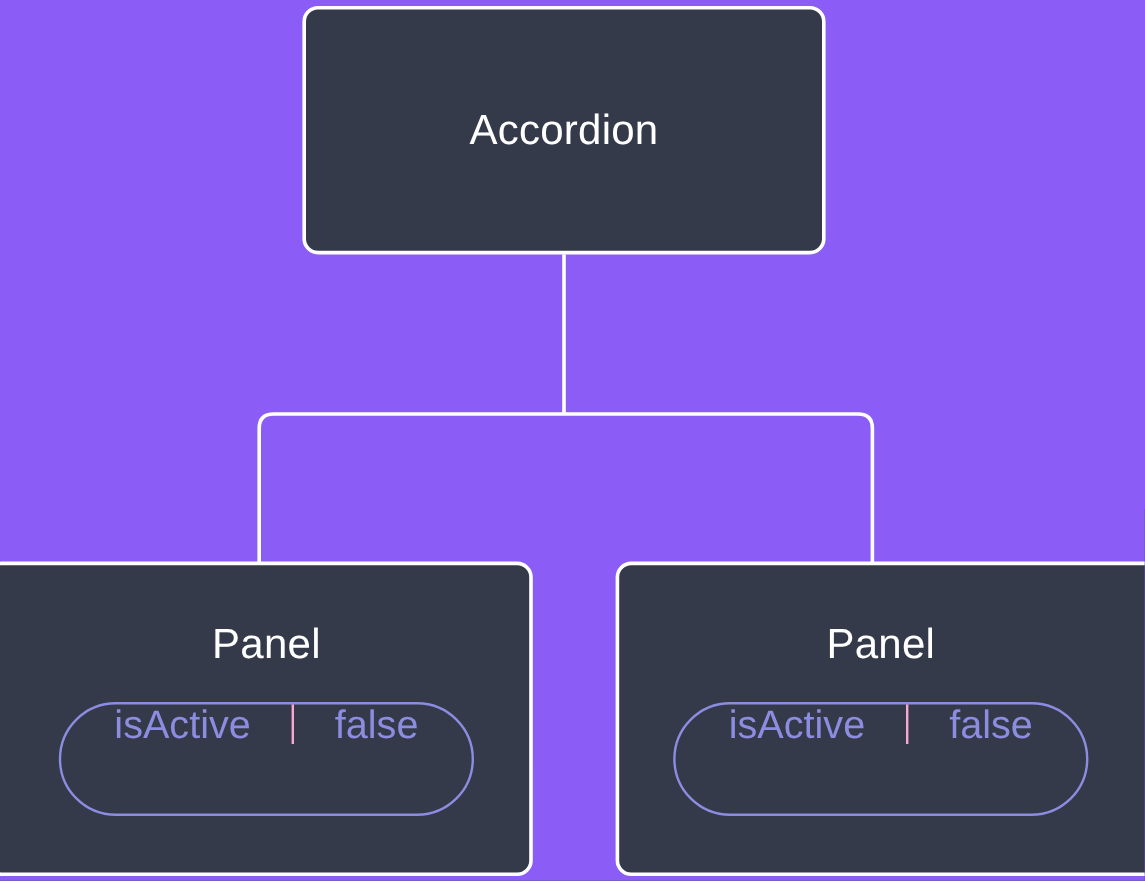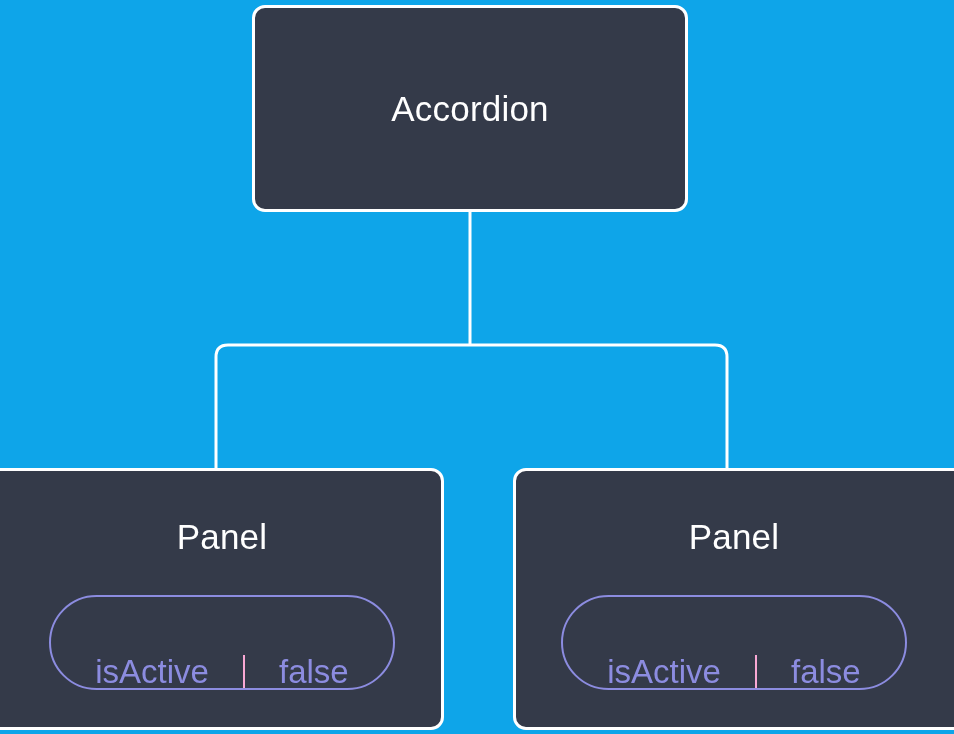--- a/index.html
+++ b/index.html
@@ -5,21 +5,21 @@
 <style>
   html, body {
     margin: 0;
     padding: 0;
     background: #4d6970;
   }
   #canvas {
     position: relative;
     width: 954px;
     height: 734px;
-    background: #0ea5e9;
+    background: #8b5cf6;
     overflow: hidden;
     font-family: "Liberation Sans", "DejaVu Sans", sans-serif;
   }
 
   
   #edges {
     position: absolute;
     left: 0;
     top: 0;
     width: 954px;
@@ -83,23 +83,23 @@
 
   .node-inner {
     display: flex;
     flex-direction: column;
     align-items: center;
     width: 100%;
   }
 
   
   .pill {
-    margin-top: 41px;
+    margin-top: 31px;
     display: flex;
-    align-items: flex-end;
+    align-items: flex-start;
     border: 2px solid #8c8ce0;
     border-radius: 999px;
     height: 95px;
     box-sizing: border-box;
     background: transparent;
   }
   .pill-key, .pill-val {
     display: flex;
     align-items: center;
     justify-content: center;

